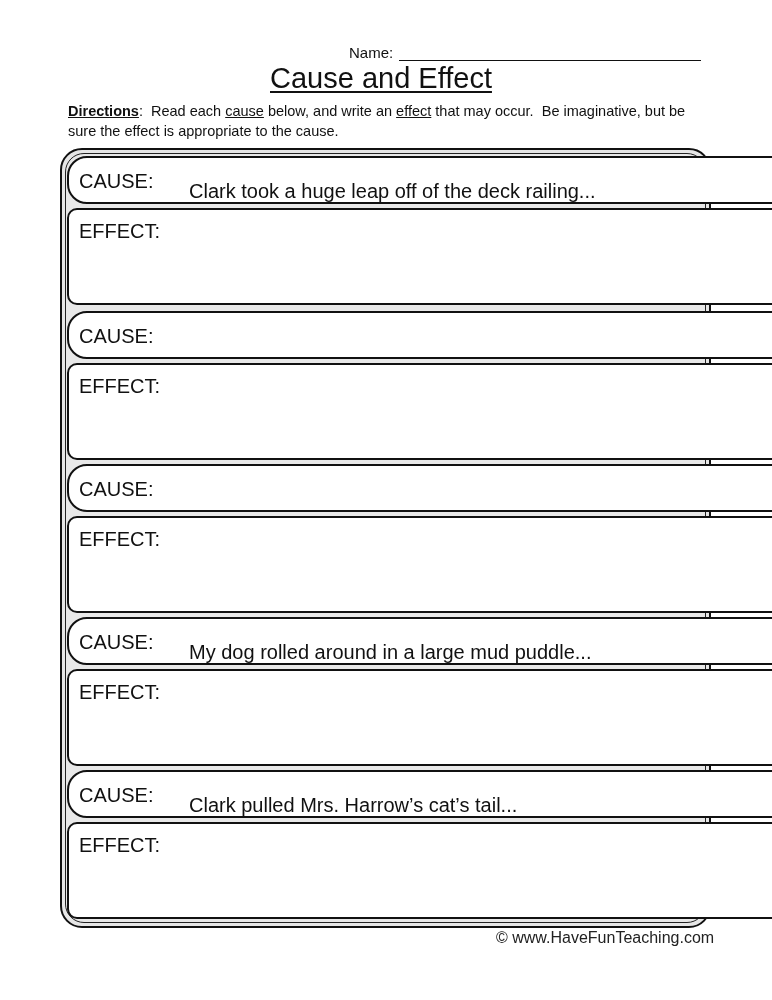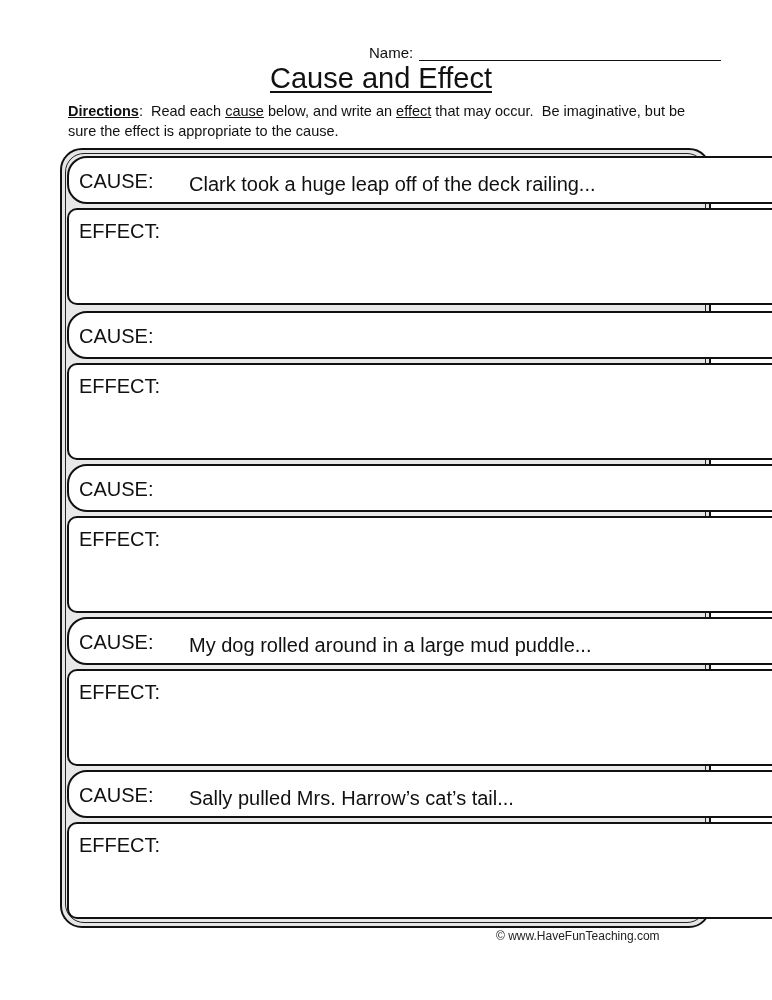--- a/index.html
+++ b/index.html
@@ -15,21 +15,20 @@
       font-family: "Liberation Sans", sans-serif;
       color: #111111;
     }
     .name-row {
       position: absolute;
       top: 44px;
       left: 349px;
       font-size: 15px;
       display: flex;
       align-items: flex-end;
-      margin-left: 20px;
     }
     .name-line {
       display: inline-block;
       width: 302px;
       border-bottom: 1.5px solid #111;
       margin-left: 6px;
       height: 15px;
     }
     .title {
       position: absolute;
@@ -89,35 +88,35 @@
     }
     .cause-box { height: 48px; }
     .effect-box { height: 97px; border-radius: 10px; }
     .cause-label {
       position: absolute;
       top: 12px;
       left: 10px;
     }
     .cause-text {
       position: absolute;
-      top: 15px;
+      top: 22px;
       left: 120px;
       white-space: nowrap;
       text-align: right;
     }
     .effect-label {
       position: absolute;
       top: 10px;
       left: 10px;
     }
     .footer {
       position: absolute;
       top: 929px;
       left: 496px;
-      font-size: 12px;
+      font-size: 16px;
       color: #222;
     }
   </style>
 </head>
 <body>
 
 <div class="name-row">
   <span>Name:</span>
   <span class="name-line"></span>
 </div>
@@ -155,19 +154,19 @@
 <div class="box cause-box" style="top:617px;">
   <span class="cause-label">CAUSE:</span>
   <span class="cause-text">My dog rolled around in a large mud puddle...</span>
 </div>
 <div class="box effect-box" style="top:669px;">
   <span class="effect-label">EFFECT:</span>
 </div>
 
 <div class="box cause-box" style="top:770px;">
   <span class="cause-label">CAUSE:</span>
-  <span class="cause-text">Sally pulled Mrs. Harrow’s cat’s tail...</span>
+  <span class="cause-text">Clark pulled Mrs. Harrow’s cat’s tail...</span>
 </div>
 <div class="box effect-box" style="top:822px;">
   <span class="effect-label">EFFECT:</span>
 </div>
 
 <div class="footer">© www.HaveFunTeaching.com</div>
 
 </body></html>

